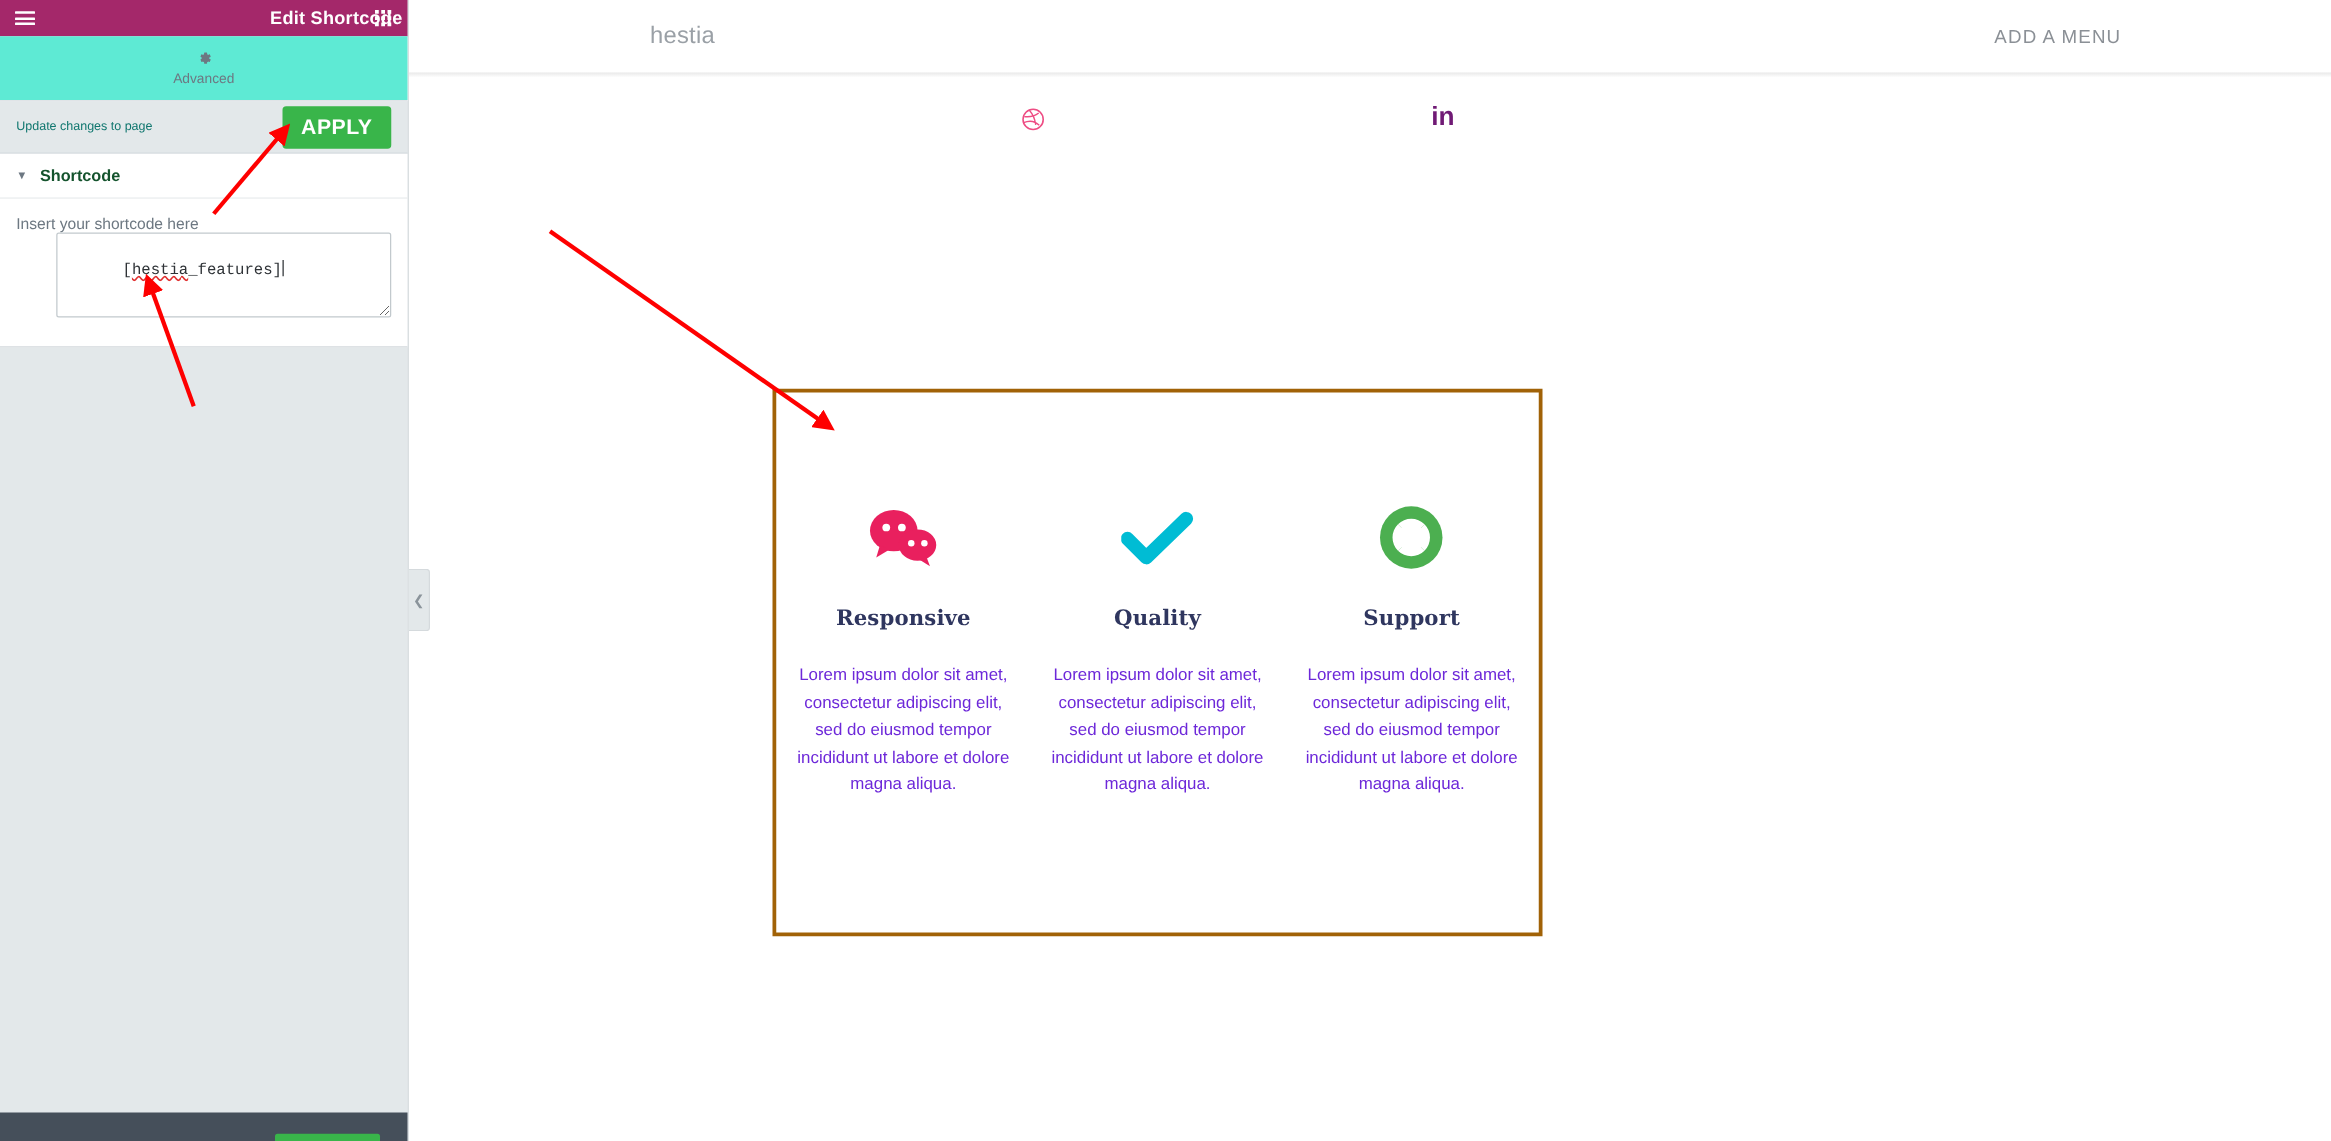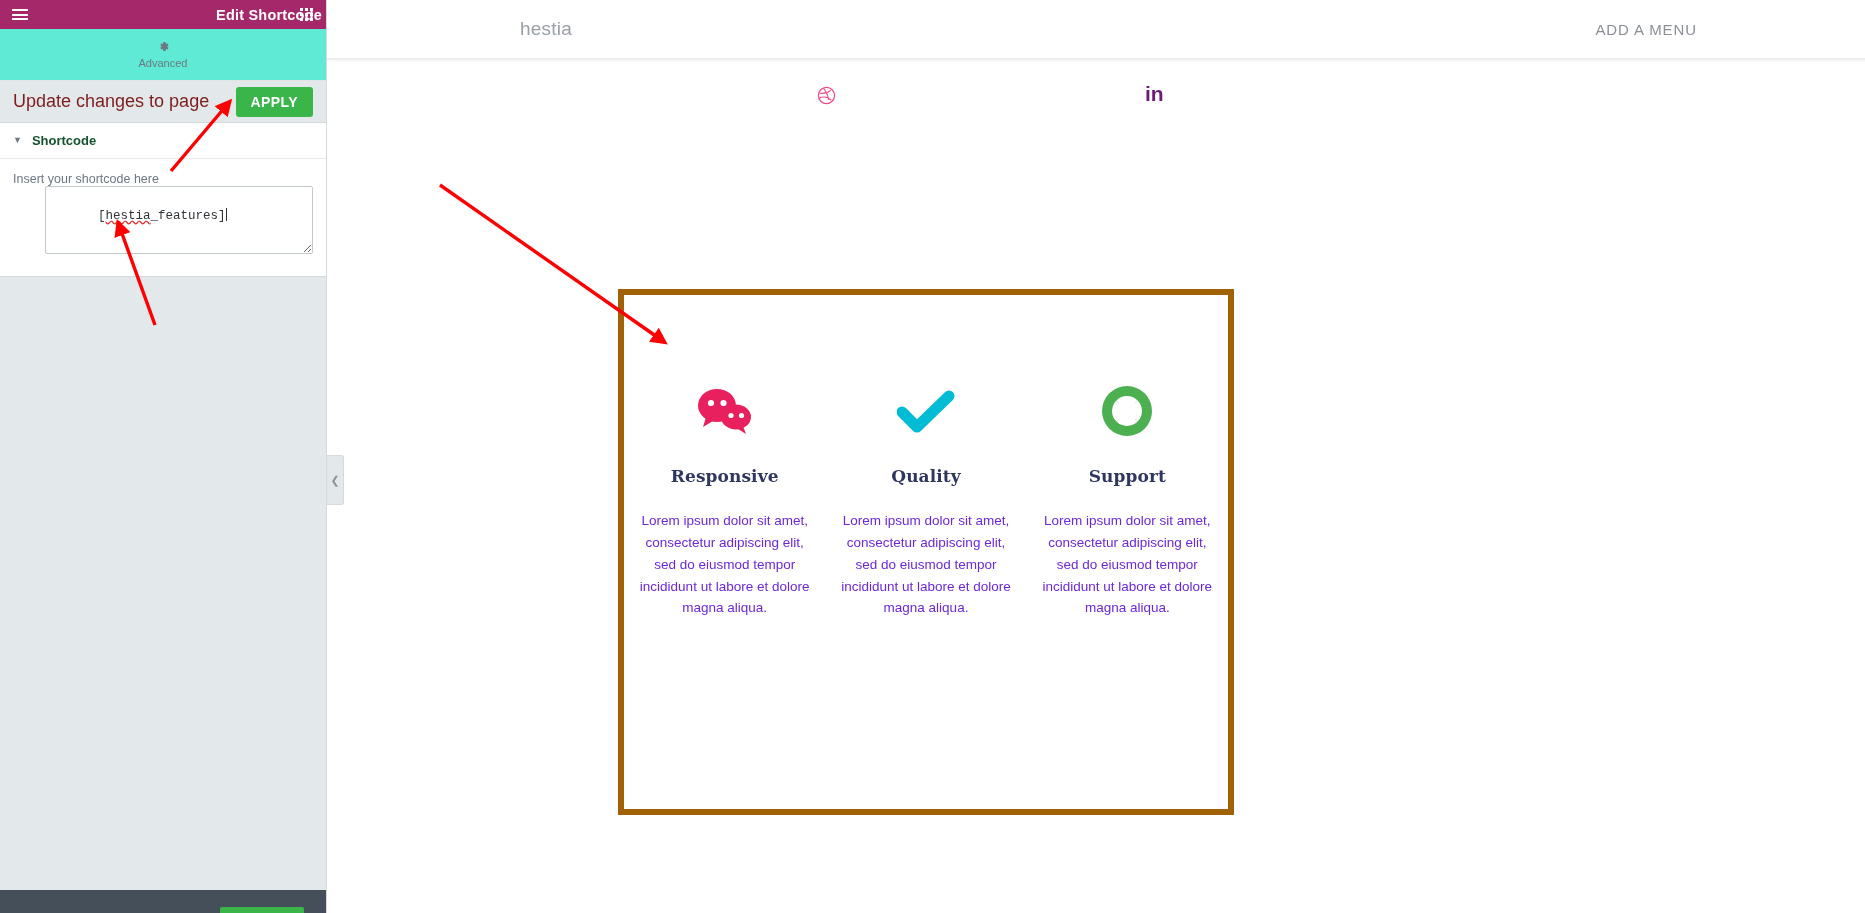--- a/index.html
+++ b/index.html
@@ -80,26 +80,26 @@
   .panel-tab svg { display: block; }
 
   
   .apply-row {
     height: 42px; flex: 0 0 42px;
     background: #e3e8ea;
     display: flex; align-items: center;
     padding: 0 13px;
     border-bottom: 1px solid #d3d9dd;
   }
-  .apply-row .hint { font-size: 18px; color: #7f1d1d; }
+  .apply-row .hint { font-size: 10px; color: #0f766e; }
   .apply-btn {
     margin-left: auto;
     background: #39b54a; color: #fff;
     border: none; border-radius: 3px;
-    font-size: 14px; font-weight: bold;
+    font-size: 17px; font-weight: bold;
     letter-spacing: .4px;
     padding: 7px 15px; cursor: pointer;
     font-family: "Liberation Sans", sans-serif;
   }
 
   
   .section-head {
     height: 36px; flex: 0 0 36px;
     background: #ffffff;
     display: flex; align-items: center;
@@ -224,23 +224,23 @@
   }
   .soc { position: absolute; cursor: pointer; }
   .soc.dribbble { left: 490px; top: 28px; }
   .soc.linkedin { left: 818px; top: 24px;
     color: #701a75; font-weight: bold; font-size: 21px;
     font-family: "Liberation Sans", sans-serif; }
 
   
   .widget-outline {
     position: absolute;
-    left: 291px; top: 231px;
-    width: 616px; height: 526px;
-    border: 6px solid #a16207;
+    left: 291px; top: 253px;
+    width: 616px; height: 438px;
+    border: 3px solid #a16207;
     background: #ffffff;
   }
   .features {
     display: flex; width: 100%;
     padding: 85px 0 0 0;
   }
   .feature { flex: 1; text-align: center; padding: 0 14px; }
   .feature .ficon {
     height: 62px; display: flex;
     align-items: center; justify-content: center;

